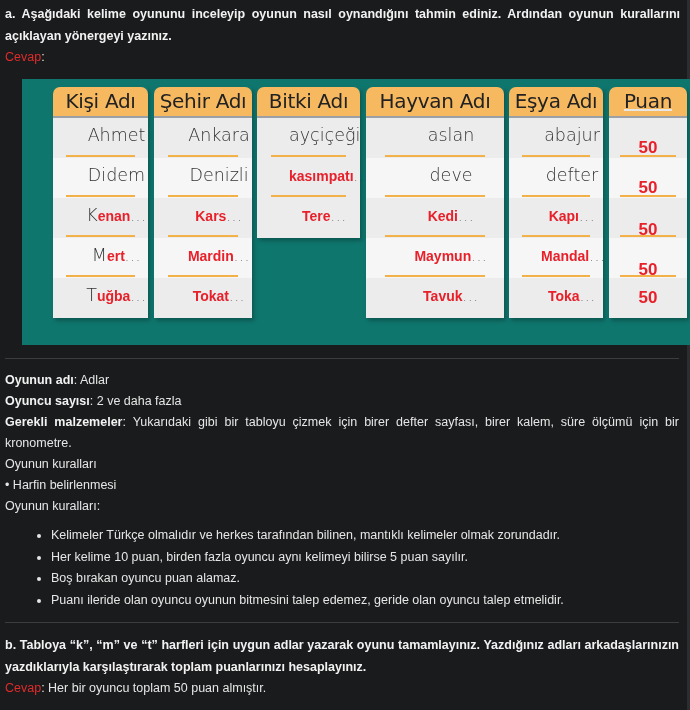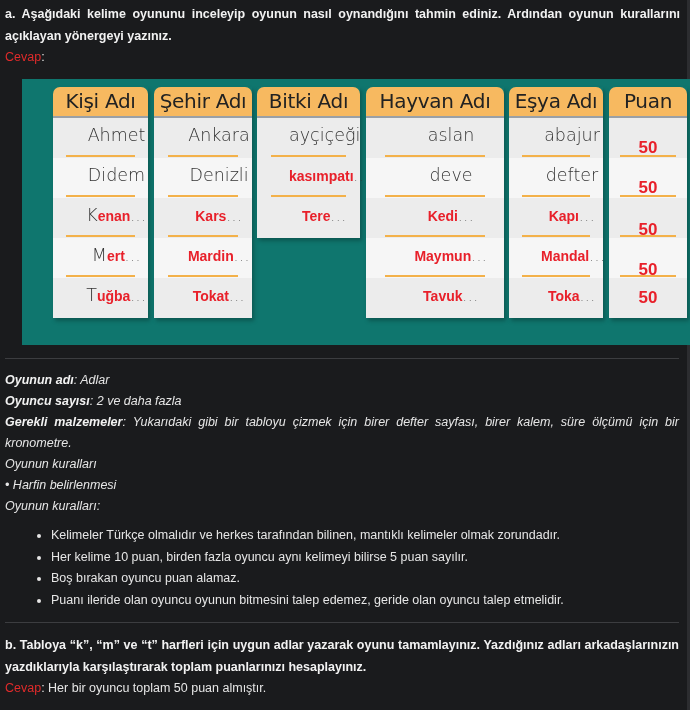--- a/index.html
+++ b/index.html
@@ -42,21 +42,21 @@
   .cell.alt2 { background: #f6f6f6; }
   .cell .txt { position: absolute; left: 0; right: 0; top: 7px; margin-left: 32px; }
   .cell .line {
     position: absolute; left: 14%; right: 14%; bottom: 1px; height: 2px; background: #f3b14a;
   }
   .hw { color: #e8202a; font-weight: bold; font-family: "Liberation Sans", sans-serif; font-size: 14px; }
   .dots { color: #333; letter-spacing: 1px; font-size: 14px; }
   .score { color: #e8202a; font-weight: bold; font-family: "Liberation Sans", sans-serif; font-size: 17px; position: absolute; left: 0; right: 0; }
   hr.sep { border: 0; border-top: 1px solid #3c3d40; margin: 0; position: absolute; left: 0; width: 674px; }
   .info { position: absolute; left: 0; top: 370px; width: 674px; line-height: 21px; }
-  .info p { margin: 0; font-style: italic; }
+  .info p { margin: 0; }
   .info b { color: #f2f2f2; }
   .justify { text-align: justify; }
   ul.rules { margin: 8px 0 0 0; padding-left: 22px; list-style: disc; }
   ul.rules li { line-height: 21.5px; margin-left: 24px; }
   .partb { position: absolute; left: 0; top: 635px; width: 674px; }
 </style>
 </head>
 <body>
 
 <div class="scrollbar"></div>
@@ -165,21 +165,21 @@
             <div class="line"></div>
           </div>
           <div class="cell alt2">
             <div class="txt"><span class="hw">Mandal</span><span class="dots">...</span></div>
             <div class="line"></div>
           </div>
           <div class="cell alt1">
             <div class="txt"><span class="hw">Toka</span><span class="dots">...</span></div>
           </div>
         </div>
-        <div class="col" style="left: 556px; width: 78px;">
+        <div class="col" style="left: 556px; width: 78px; text-decoration: underline;">
           <div class="hdr">Puan</div>
           <div class="cell alt1">
             <span class="score" style="top: 20px;">50</span>
             <div class="line"></div>
           </div>
           <div class="cell alt2">
             <span class="score" style="top: 20px;">50</span>
             <div class="line"></div>
           </div>
           <div class="cell alt1">

